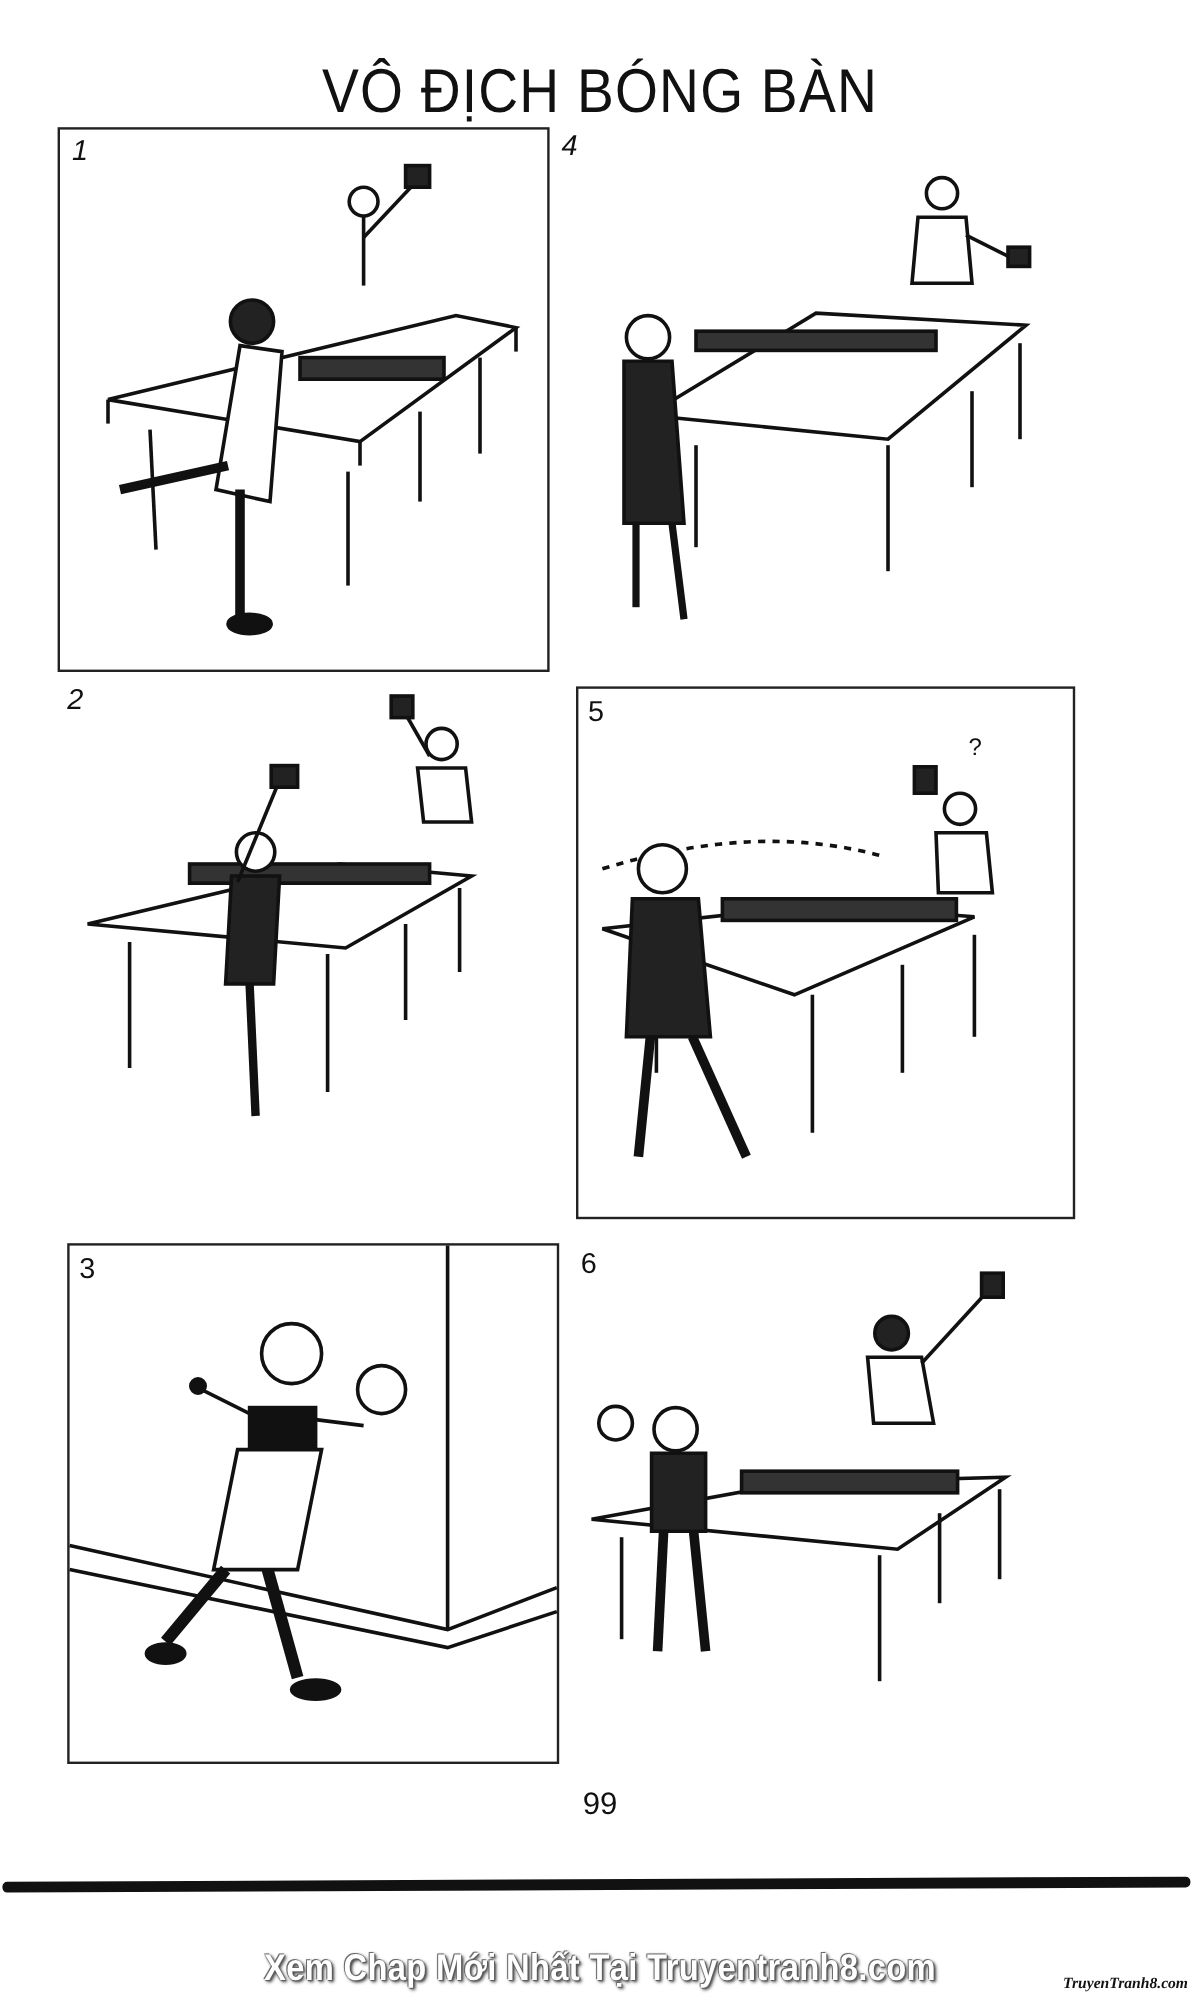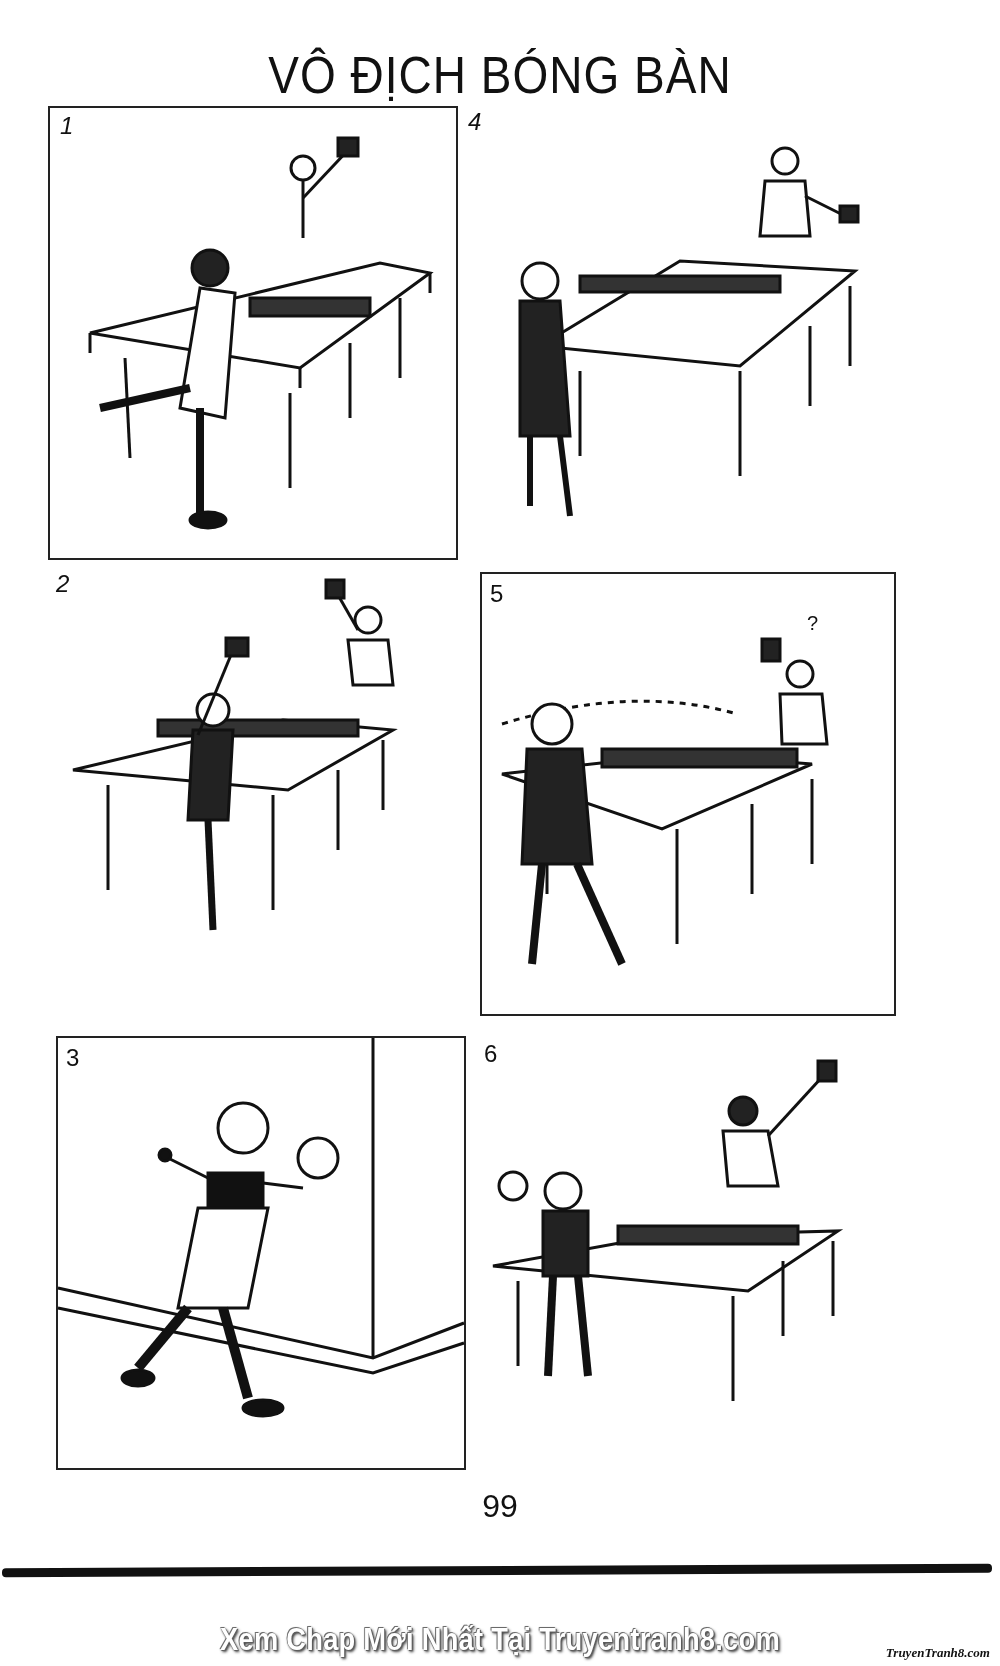--- a/index.html
+++ b/index.html
@@ -2,21 +2,21 @@
 <html><head>
 <meta charset="utf-8">
 <style>
   html,body{margin:0;padding:0;background:#fff;}
   body{width:1000px;height:1666px;position:relative;overflow:hidden;font-family:"Liberation Sans",sans-serif;color:#111;}
   .title{position:absolute;left:0;top:48px;width:1000px;text-align:center;font-size:46px;font-weight:400;letter-spacing:1px;transform:scaleY(1.12);}
   .panel{position:absolute;background:#fff;}
   .panel.framed{border:2px solid #222;}
   .pnum{position:absolute;font-size:24px;font-style:italic;}
   svg.art{position:absolute;left:0;top:0;width:100%;height:100%;overflow:visible;}
-  .pagenum{position:absolute;left:0;width:1000px;text-align:center;top:1488px;font-size:32px;}
+  .pagenum{position:absolute;left:0;width:1000px;text-align:center;top:1488px;font-size:26px;}
   .rule{position:absolute;left:2px;top:1566px;width:990px;height:9px;background:#111;border-radius:4px;transform:rotate(-0.25deg);}
   .banner{position:absolute;left:0;width:1000px;text-align:center;top:1622px;font-size:31px;font-weight:700;color:#fff;
     text-shadow:0 0 2px #444,1px 1px 0 #666,-1px -1px 0 #777,2px 2px 3px #333;letter-spacing:0.3px;transform:scaleX(0.88);}
   .wm{position:absolute;right:10px;top:1645px;font-size:13px;font-weight:700;font-style:italic;font-family:"Liberation Serif",serif;text-align:right;}
 </style>
 </head>
 <body>
 
 <div class="title">VÔ ĐỊCH BÓNG BÀN</div>
 

